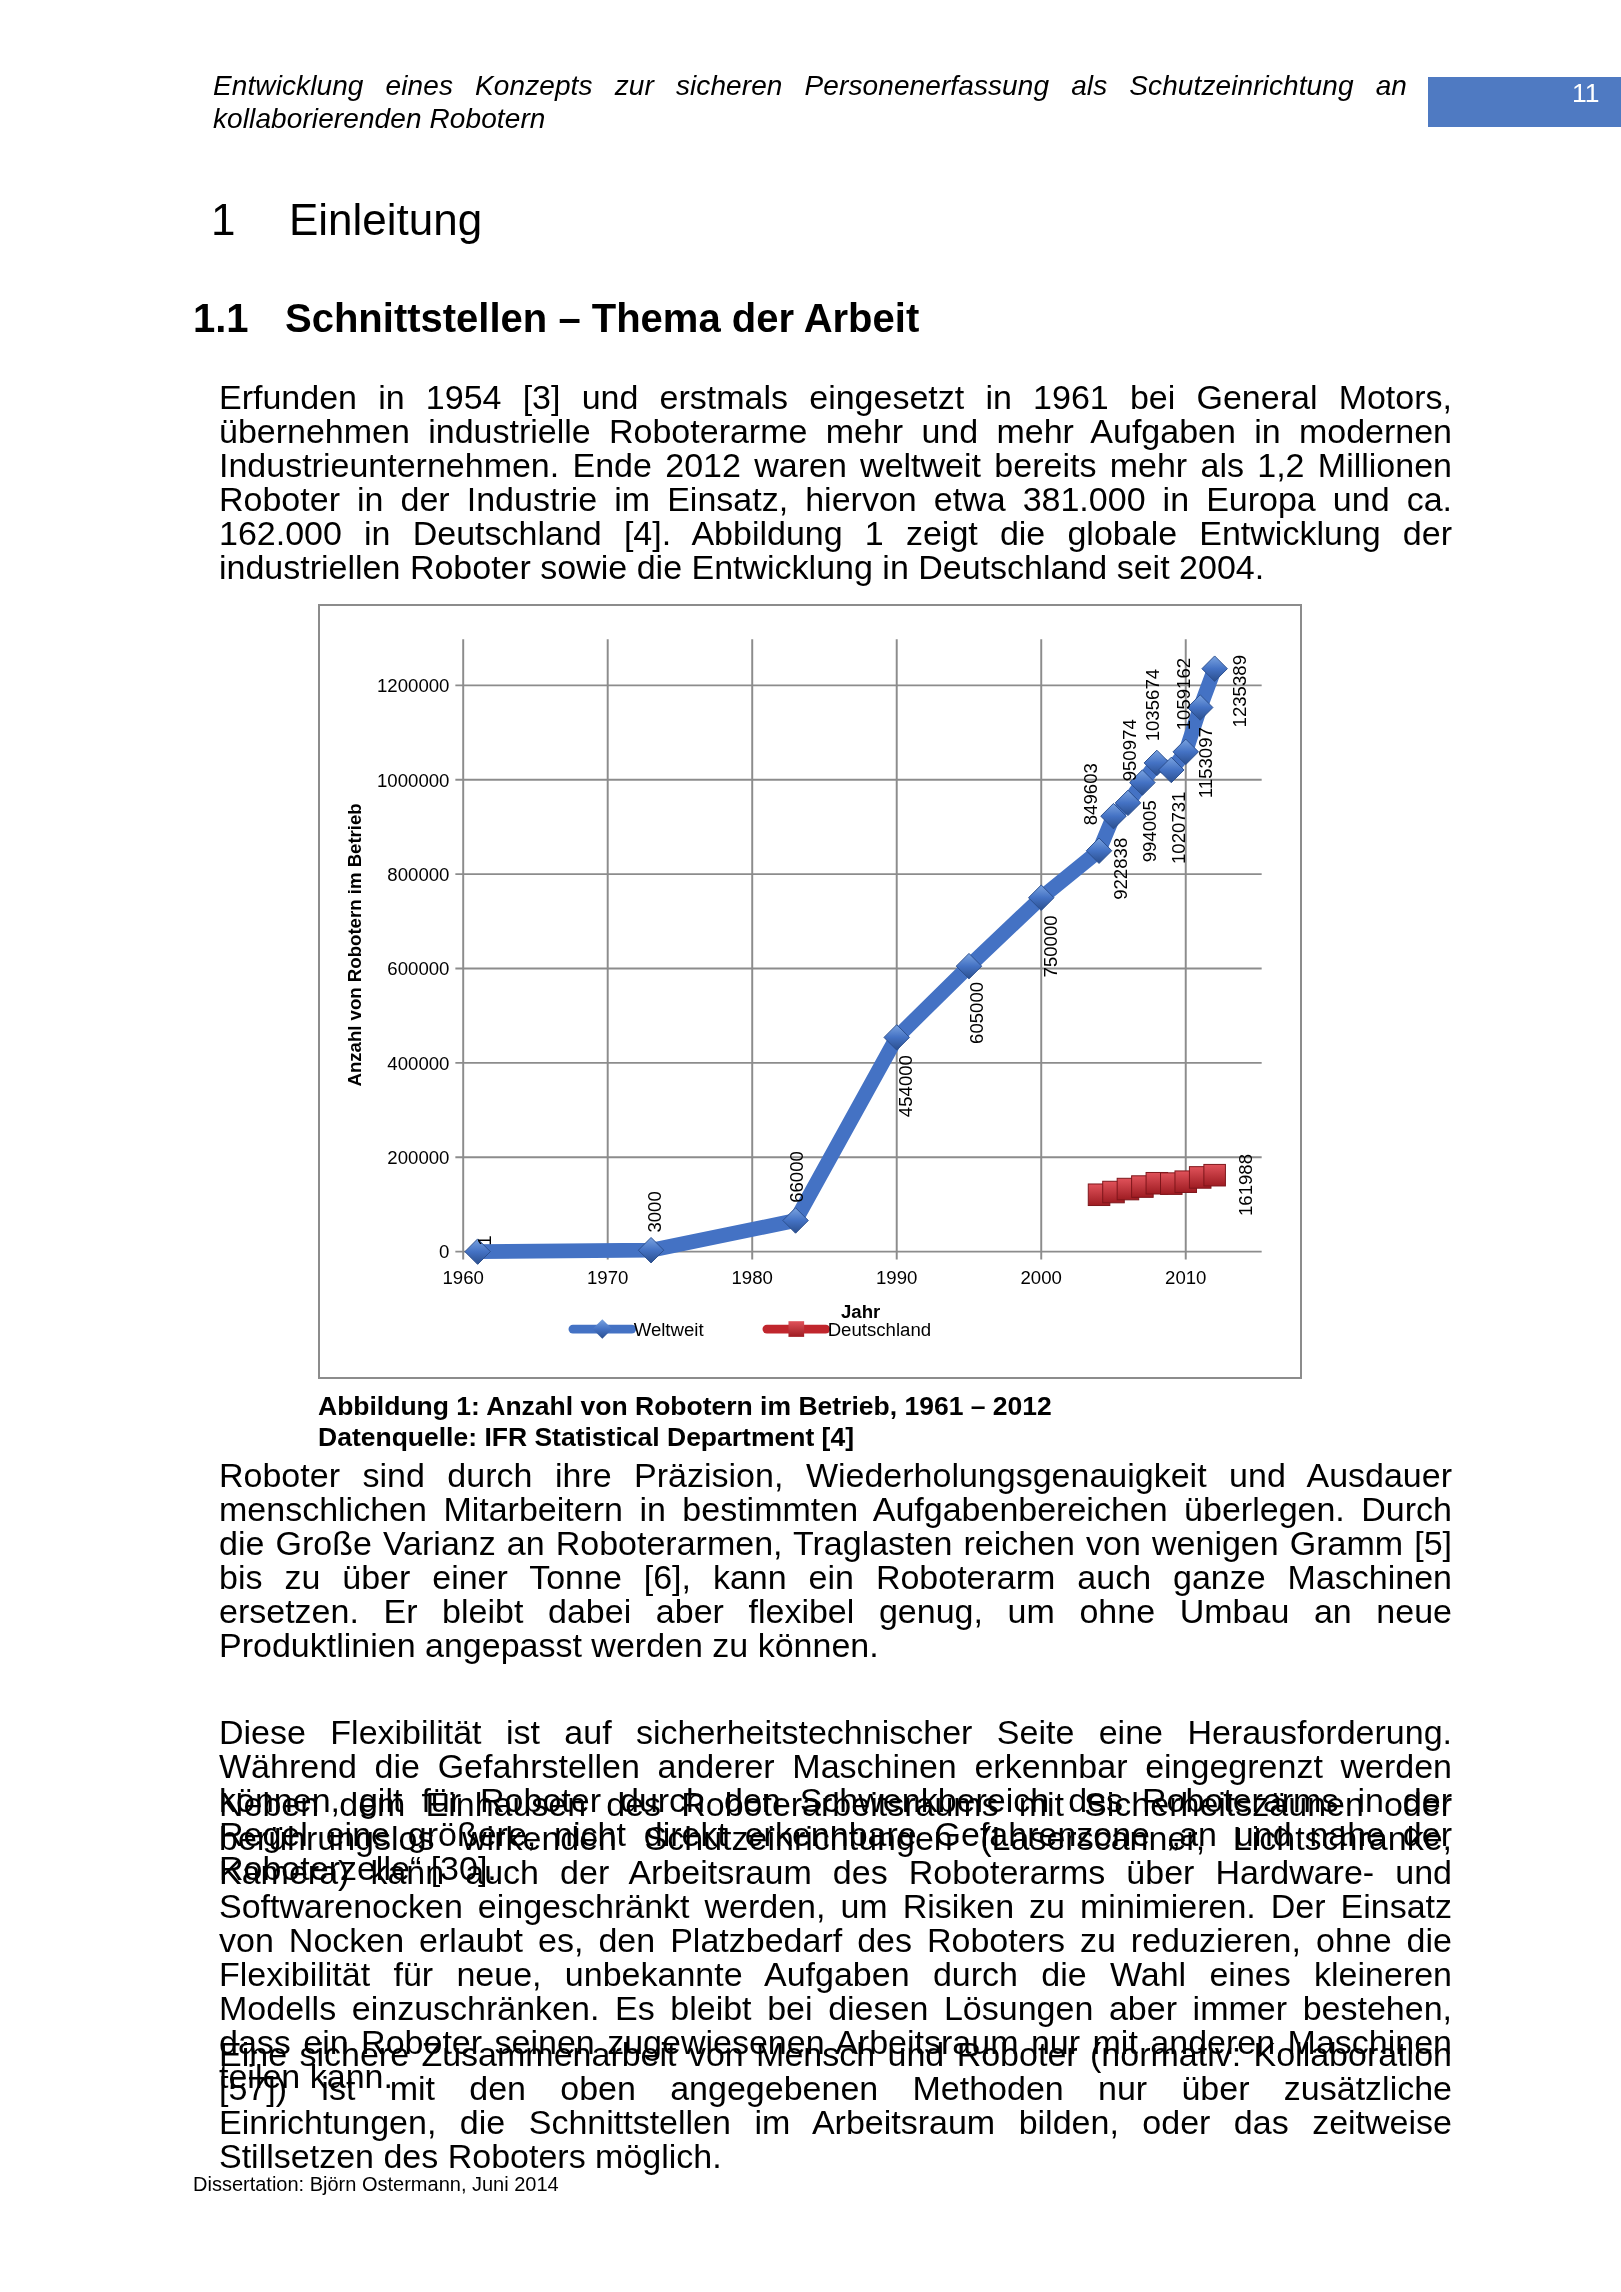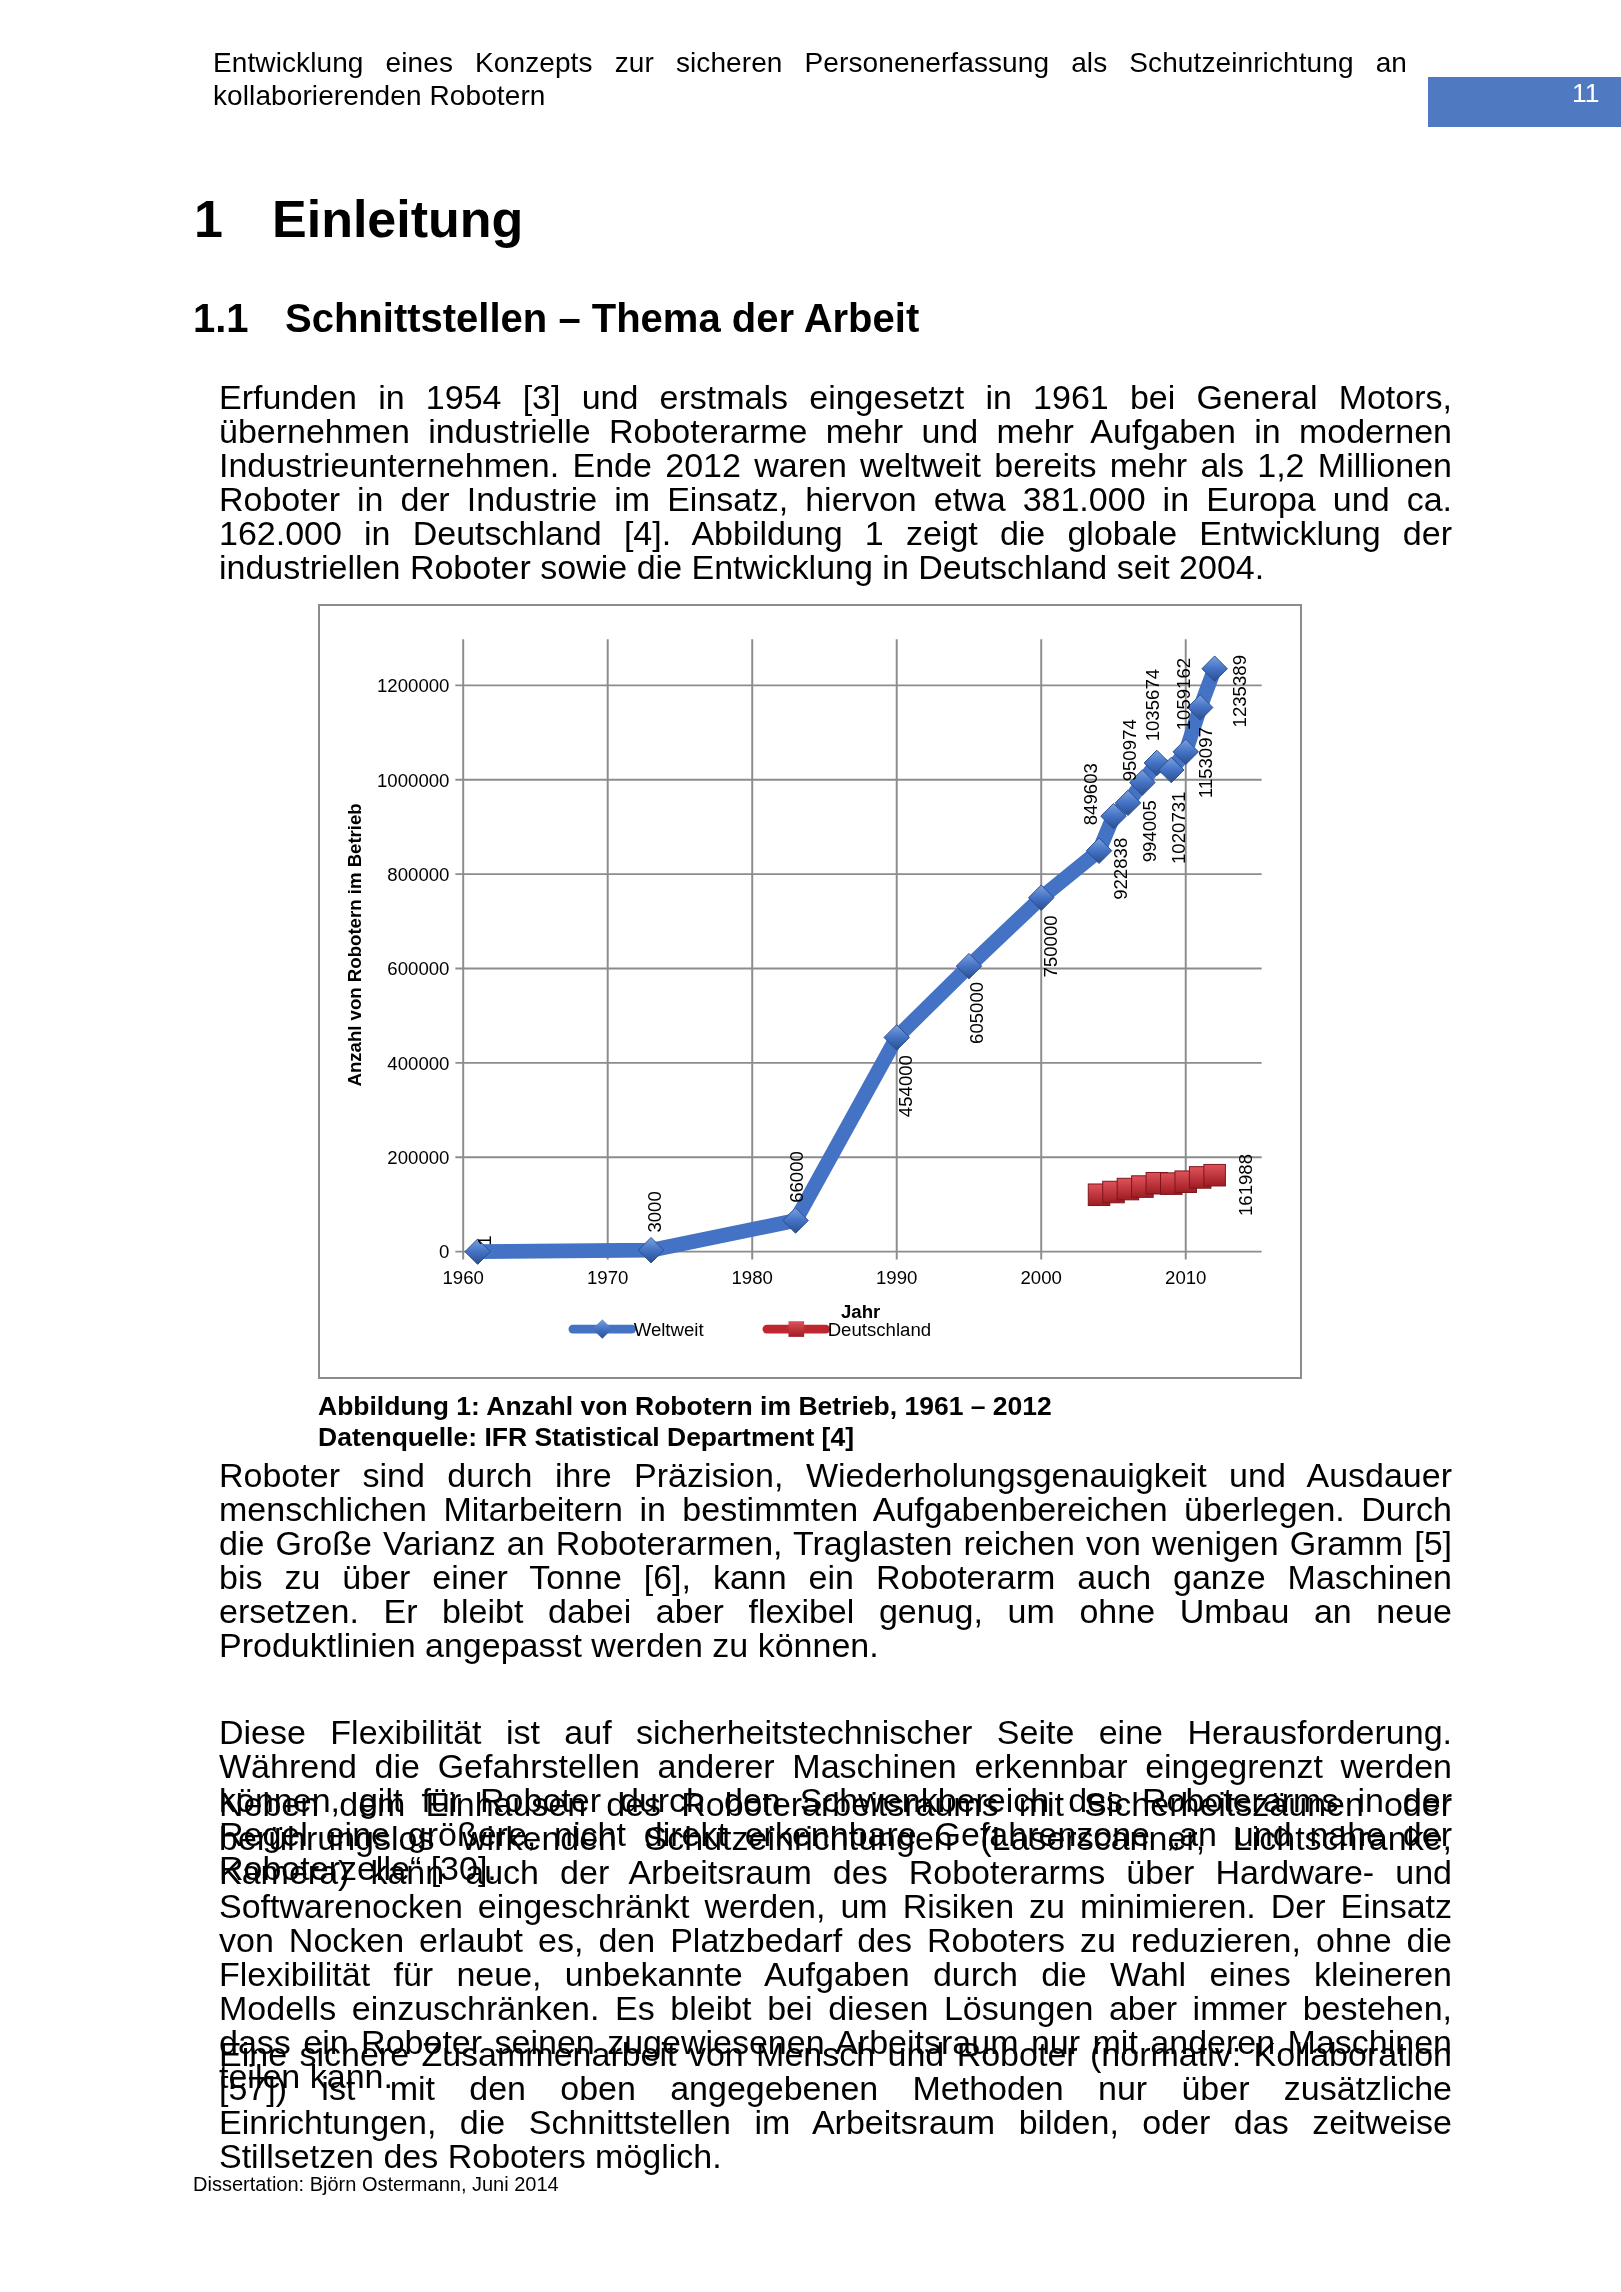--- a/index.html
+++ b/index.html
@@ -1,22 +1,22 @@
 <!DOCTYPE html>
 <html><head>
 <meta charset="utf-8">
 <style>
   html, body { margin:0; padding:0; background:#ffffff; }
   body { width:1621px; height:2293px; position:relative; overflow:hidden;
          font-family:"Liberation Sans", sans-serif; color:#000; }
-  .hdr-title { position:absolute; left:213px; top:46px; width:1194px; font-size:28px; line-height:33px;
-               text-align:justify; text-align-last:left; letter-spacing:0.1px; }
+  .hdr-title { position:absolute; left:213px; top:69px; width:1194px; font-size:28px; line-height:33px;
+               text-align:justify; text-align-last:left; letter-spacing:0.1px;font-style:italic; }
   .page-num { position:absolute; left:1428px; top:77px; width:193px; height:50px; background:#4f7ac2;
               color:#fff; font-size:26.5px; line-height:33px; text-align:right; padding-right:21.6px; box-sizing:border-box; }
-  .h1 { position:absolute; left:194px; top:190px; font-size:52px; font-weight:bold; line-height:59px; }
+  .h1 { position:absolute; left:211px; top:190px; font-size:44px; font-weight:normal; line-height:59px; }
   .h1 .num { display:inline-block; width:78px; }
   .h2 { position:absolute; left:193px; top:294px; font-size:40px; font-weight:bold; line-height:49px; }
   .h2 .num { display:inline-block; width:92px; }
   .para { position:absolute; left:193px; width:1233px; font-size:34px; line-height:34px;
           text-align:justify;margin-left:26px; }
   .caption { position:absolute; left:318px; width:982px; font-weight:bold;
              font-size:26.5px; line-height:31px; }
   .footer { position:absolute; left:193px; top:2151px; font-size:20px; line-height:33px;margin-top:17px; }
   .chart-frame { position:absolute; left:318px; top:604px; width:980px; height:771px;
                  border:2px solid #8c8c8c; background:#fff; }

